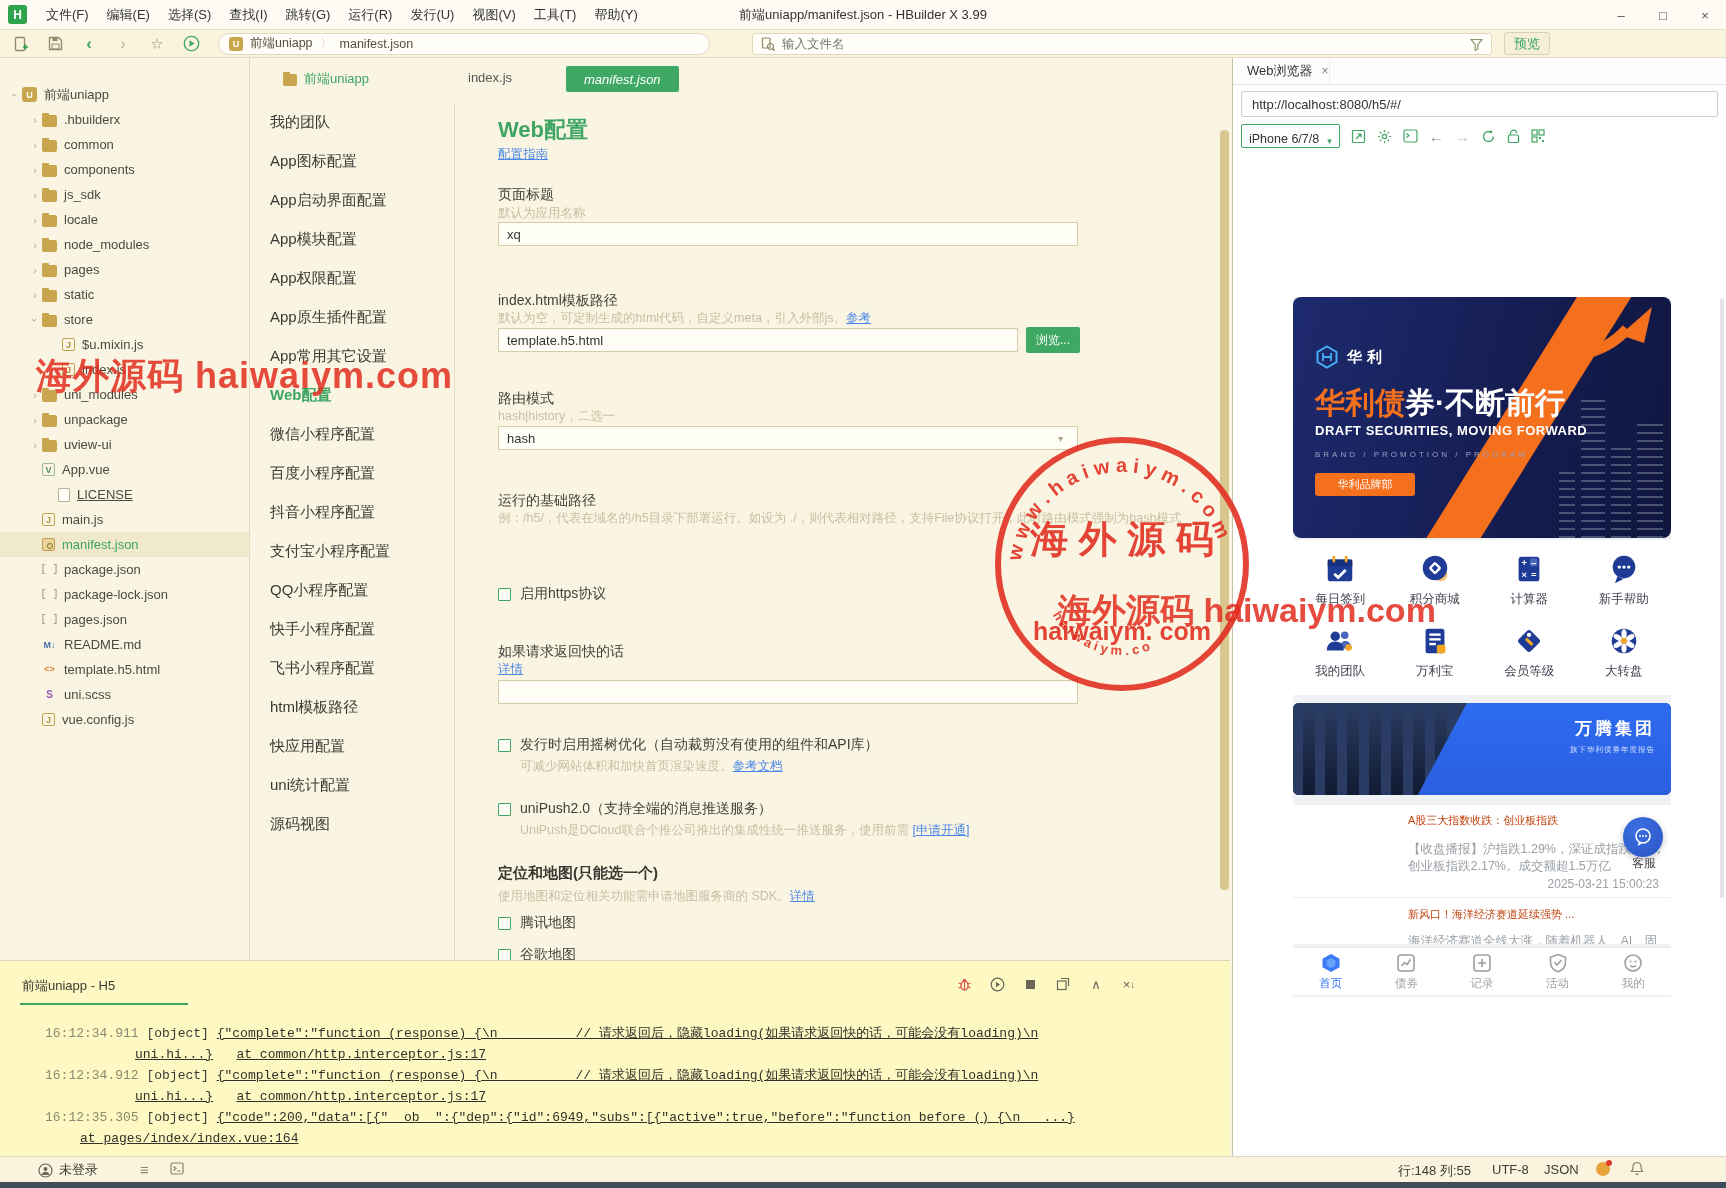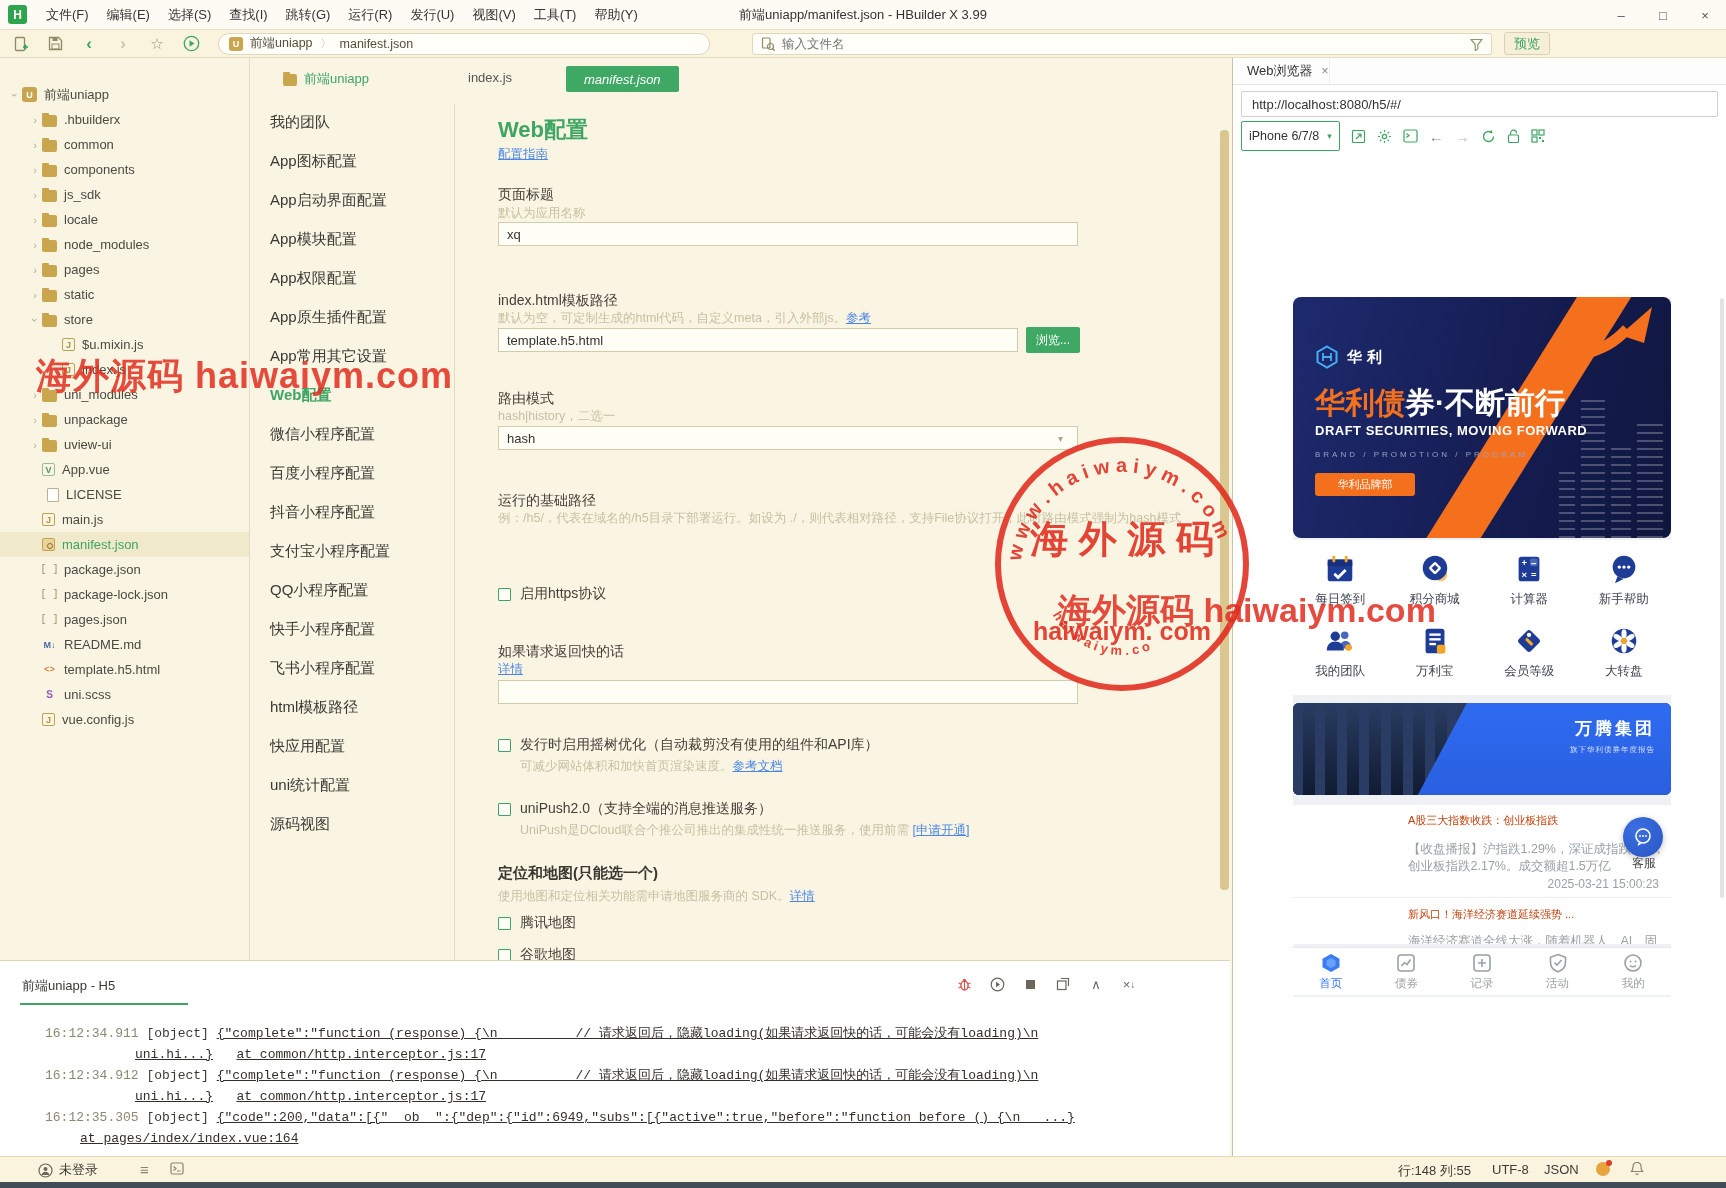--- a/index.html
+++ b/index.html
@@ -68,21 +68,21 @@
 .f-input{position:absolute;width:580px;height:24px;background:#FFFEF6;border:1px solid #D4CBA9;font-size:13px;color:#333;padding:0 8px;font-family:"Liberation Sans",sans-serif;outline:none}
 .f-caret{position:absolute;color:#B0A989;font-size:10px}
 .f-check{position:absolute;display:flex;align-items:center;font-size:14px;color:#44403A}
 .cbox{width:13px;height:13px;border:1.5px solid #3EA563;background:#FFFEF6;margin-right:9px;border-radius:1px;flex:none}
 #form-title{position:absolute;top:57px;font-size:22px;font-weight:bold;color:#3EA563}
 #guide-link{position:absolute;top:88px}
 #browse-btn{position:absolute;left:528px;top:269px;width:54px;height:26px;background:#3EA864;color:#fff;font-size:12px;border:none;border-radius:2px}
 .f-section{position:absolute;font-size:15px;font-weight:bold;color:#3A3631}
 #editor-scroll{position:absolute;left:1220px;top:130px;width:9px;height:760px;background:#D9C78F;border-radius:4px;z-index:6}
 
-#console{position:absolute;left:0;top:960px;width:1230px;height:196px;background:#ffffff;border-top:1px solid #DDD5B8}
+#console{position:absolute;left:0;top:960px;width:1230px;height:196px;background:#fef9c3;border-top:1px solid #DDD5B8}
 #console-tab{position:absolute;left:22px;top:16px;font-size:13px;color:#3a3a35}
 #console-underline{position:absolute;left:20px;top:42px;width:168px;height:2px;background:#3EA563}
 #console-icons{position:absolute;left:955px;top:14px;display:flex;gap:15px;align-items:center}
 .cicon{width:18px;height:18px;display:flex;align-items:center;justify-content:center;color:#6A665A;font-size:13px}
 #console-lines{position:absolute;left:0;top:62px;width:1225px;font-family:"Liberation Mono","DejaVu Sans Mono",monospace;font-size:13px;line-height:21px;white-space:pre;overflow:hidden}
 .crow1{padding-left:45px;overflow:hidden;height:21px}
 .crow2{padding-left:135px;overflow:hidden;height:21px}
 .crow2b{padding-left:80px;overflow:hidden;height:21px}
 .ct{color:#8D8871}
 .ctag{color:#3a3a35}
@@ -100,21 +100,21 @@
 #sb-bell{position:absolute;left:1630px;top:4px;color:#8A846A}
 #bottom-strip{position:absolute;left:0;top:1182px;width:1726px;height:6px;background:#3E4D57}
 
 #rightpanel{position:absolute;left:1232px;top:58px;width:494px;height:1098px;background:#fff;border-left:1px solid #C9C2A8}
 #rp-tabs{height:27px;border-bottom:1px solid #E4E4E4;display:flex;align-items:center;background:#FDFDFD}
 #rp-tab{display:flex;align-items:center;margin-left:14px;font-size:13px;color:#333;border-right:1px solid #eee;height:100%}
 #rp-tab .x{margin-left:9px;color:#888;font-size:12px}
 #rp-url{margin:6px 8px 4px 8px;height:26px;border:1px solid #CFCFCF;border-radius:2px;display:flex;align-items:center;padding:0 10px}
 #rp-url input{border:none;outline:none;flex:1;font-size:13px;color:#333;font-family:"Liberation Sans",sans-serif}
 #rp-toolbar{height:30px;display:flex;align-items:center;padding:0 8px;gap:11px}
-#device-select{height:30px;border:1px solid #3EA563;border-radius:2px;display:flex;align-items:center;padding:1px 7px;font-size:12.5px;color:#333;gap:8px}
+#device-select{height:24px;border:1px solid #3EA563;border-radius:2px;display:flex;align-items:flex-end;padding:1px 7px;font-size:12.5px;color:#333;gap:8px}
 .rp-icon{color:#3EA563;display:flex;align-items:center;font-size:15px}
 .rp-icon.gray{color:#8a8a8a}.rp-icon.lightgray{color:#BBB}
 
 #phone{position:absolute;left:60px;top:239px;width:378px;height:700px;background:#EFF1F4}
 #banner1{position:absolute;left:0;top:0;width:378px;height:241px;border-radius:8px;overflow:hidden;background:linear-gradient(105deg,#1D2A6E 0%,#151D52 55%,#0F163E 100%)}
 #b1-stripe{position:absolute;left:210px;top:-40px;width:46px;height:330px;background:#F5701D;transform:rotate(32deg)}
 .bld{position:absolute;bottom:0;background:linear-gradient(#2E3A74,#1A2355);background-image:repeating-linear-gradient(0deg,rgba(255,255,255,.25) 0 2px,transparent 2px 8px)}
 #b1-logo{position:absolute;left:22px;top:48px;display:flex;align-items:center;gap:8px}
 #b1-brand{color:#fff;font-weight:bold;font-size:15px;letter-spacing:5px}
 #b1-headline{position:absolute;left:22px;top:86px;font-size:30px;font-weight:bold;white-space:nowrap}
@@ -294,21 +294,21 @@
       <div class="trow" style="padding-left: 28px;">
         <span class="tarrow">›</span>
         <span class="ticon ti-folder"></span>
         <span class="tlabel">uview-ui</span>
       </div>
       <div class="trow" style="padding-left: 28px;">
         <span class="tarrow"></span>
         <span class="ticon ti-vue">V</span>
         <span class="tlabel">App.vue</span>
       </div>
-      <div class="trow" style="padding-left: 33px;">
+      <div class="trow" style="padding-left: 44px; text-decoration: underline;">
         <span class="tarrow"></span>
         <span class="ticon ti-file"></span>
         <span class="tlabel">LICENSE</span>
       </div>
       <div class="trow" style="padding-left: 28px;">
         <span class="tarrow"></span>
         <span class="ticon ti-js">J</span>
         <span class="tlabel">main.js</span>
       </div>
       <div class="trow sel" style="padding-left: 28px;">

